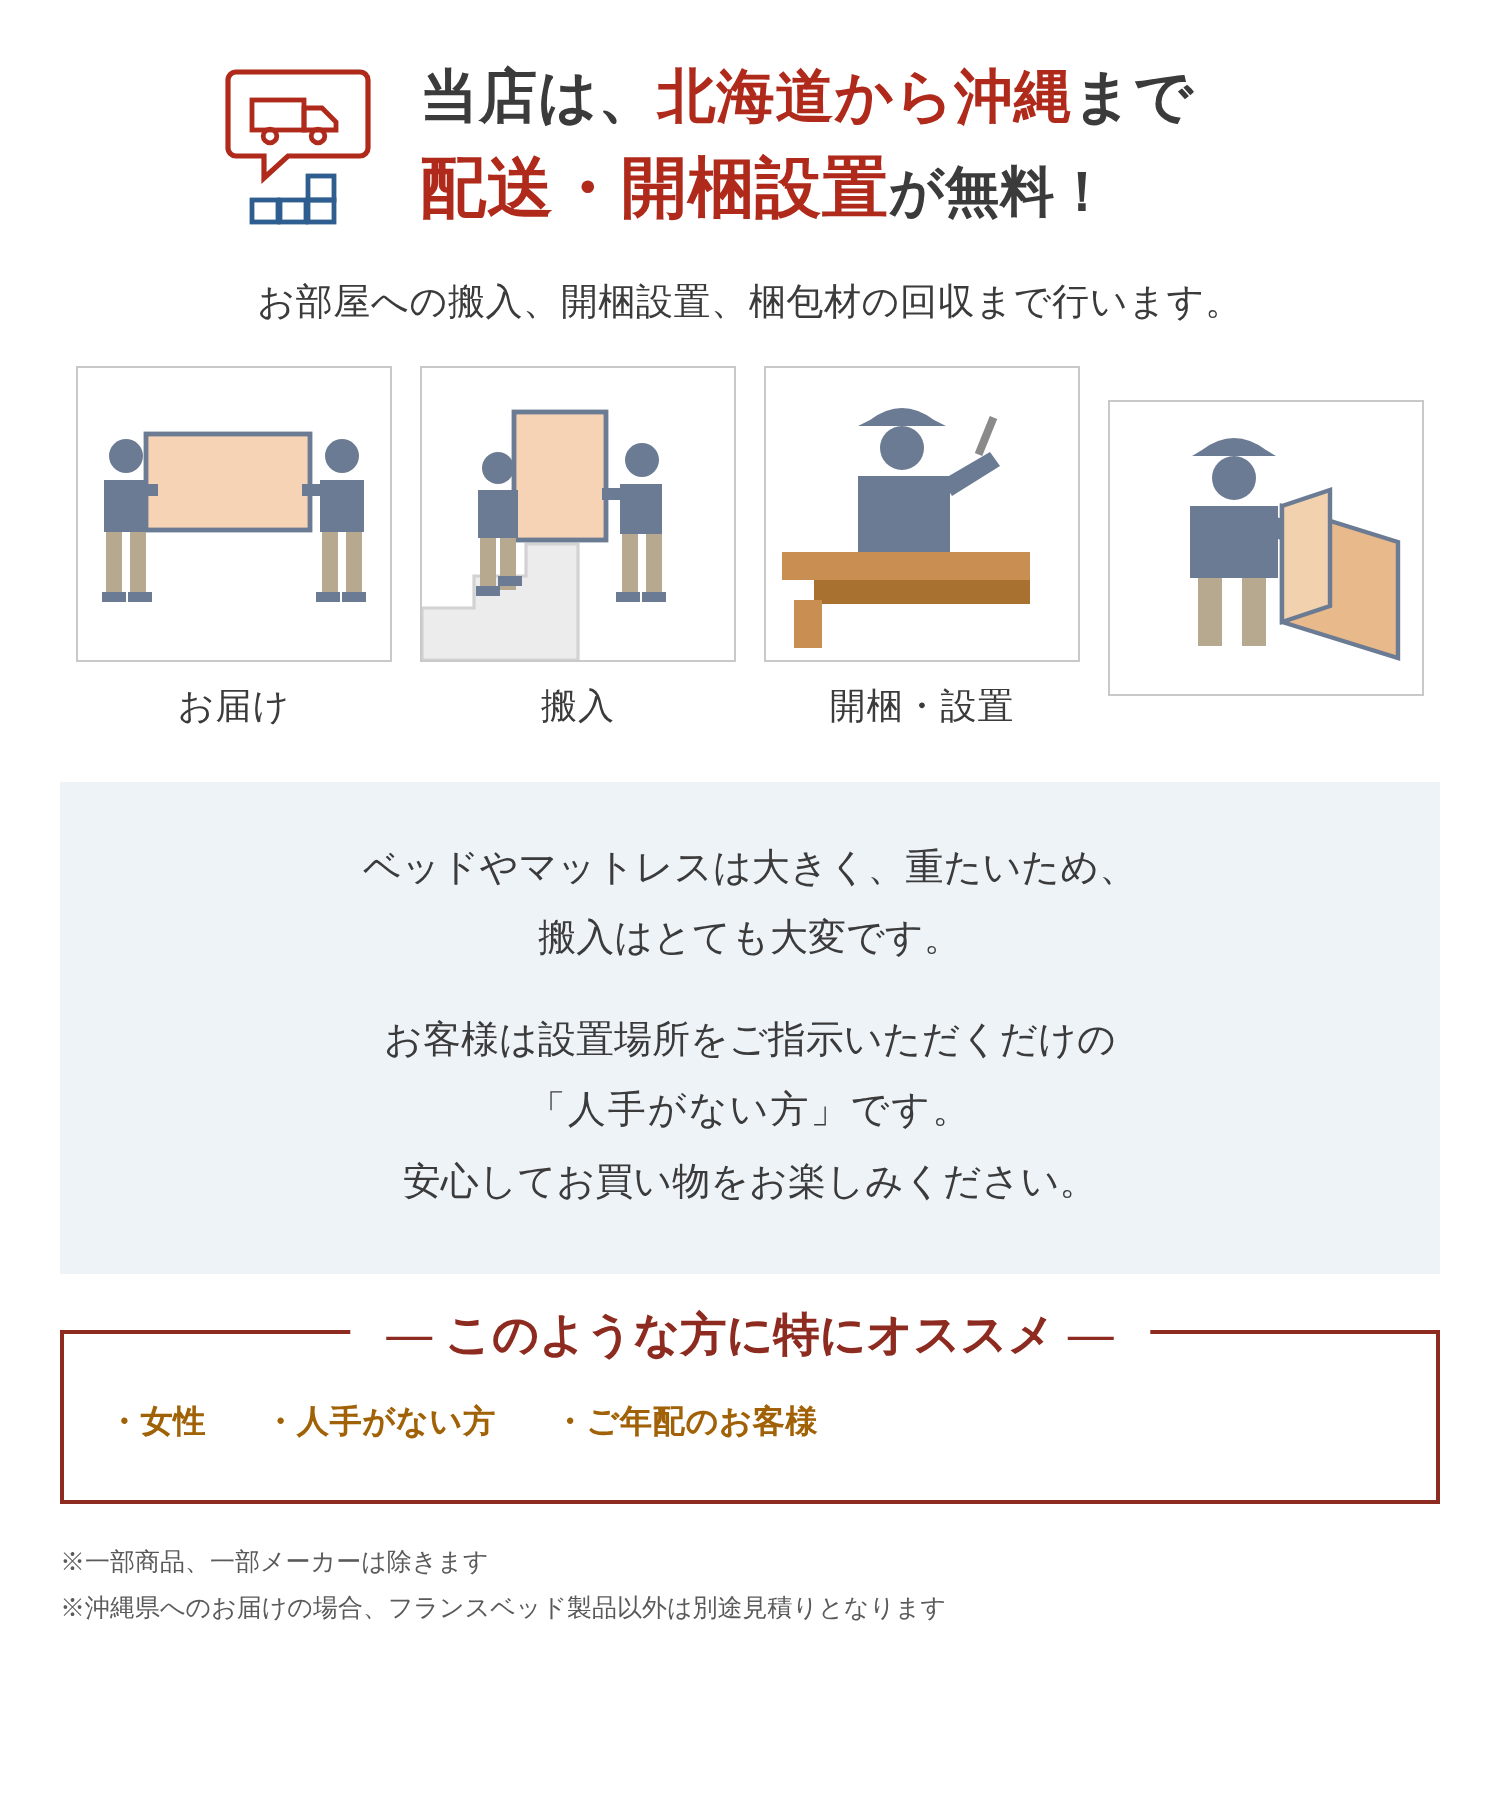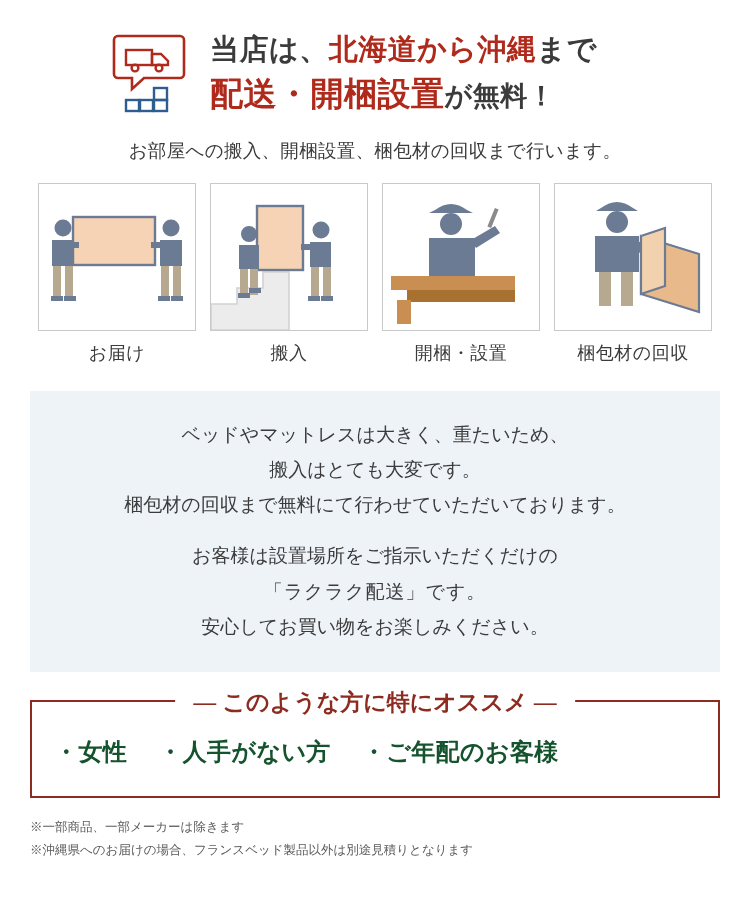--- a/index.html
+++ b/index.html
@@ -99,23 +99,23 @@
     transform: translateX(-50%);
     background: #ffffff;
     padding: 0 18px;
     font-size: 23px;
     font-weight: bold;
     color: #8d2b20;
     white-space: nowrap;
   }
   .reco-title .dash { color: #8d2b20; font-weight: normal; }
   .reco-line {
-    font-size: 24px;
+    font-size: 16px;
     font-weight: bold;
-    color: #14532d;
+    color: #a16207;
     white-space: nowrap;
     margin: 4px 0;
     letter-spacing: 0.4px;
   }
   .reco-line span { margin: 0 12px; }
 
   
   .notes {
     margin-top: 18px;
     font-size: 12.5px;
@@ -245,31 +245,29 @@
           <path d="M40 52 h44 v36 h-44 z" fill="#6b7b93"></path>
           <rect x="44" y="88" width="12" height="34" fill="#b7a98f"></rect>
           <rect x="66" y="88" width="12" height="34" fill="#b7a98f"></rect>
 
           <path d="M80 56 l28 12 l-4 9 l-28 -12 z" fill="#6b7b93"></path>
 
           <path d="M86 52 l58 18 v58 l-58 -18 z" fill="#e8b98a" stroke="#6b7b93" stroke-width="2.2"></path>
           <path d="M86 52 l24 -8 v58 l-24 8 z" fill="#f2d2ae" stroke="#6b7b93" stroke-width="2.2"></path>
         </svg>
       </div>
-      <div class="step-label">梱包材の回収</div>
     </div>
   </div>
 
   <div class="note">
     <p>ベッドやマットレスは大きく、重たいため、</p>
     <p>搬入はとても大変です。</p>
-    <p>梱包材の回収まで無料にて行わせていただいております。</p>
     <div class="gap"></div>
     <p>お客様は設置場所をご指示いただくだけの</p>
-    <p class="quote">「ラクラク配送」です。</p>
+    <p class="quote">「人手がない方」です。</p>
     <p>安心してお買い物をお楽しみください。</p>
   </div>
 
   <div class="reco">
     <div class="reco-title">
       <span class="dash">—</span>
       <span>このような方に特にオススメ</span>
       <span class="dash">—</span>
     </div>
     <div class="reco-line">

